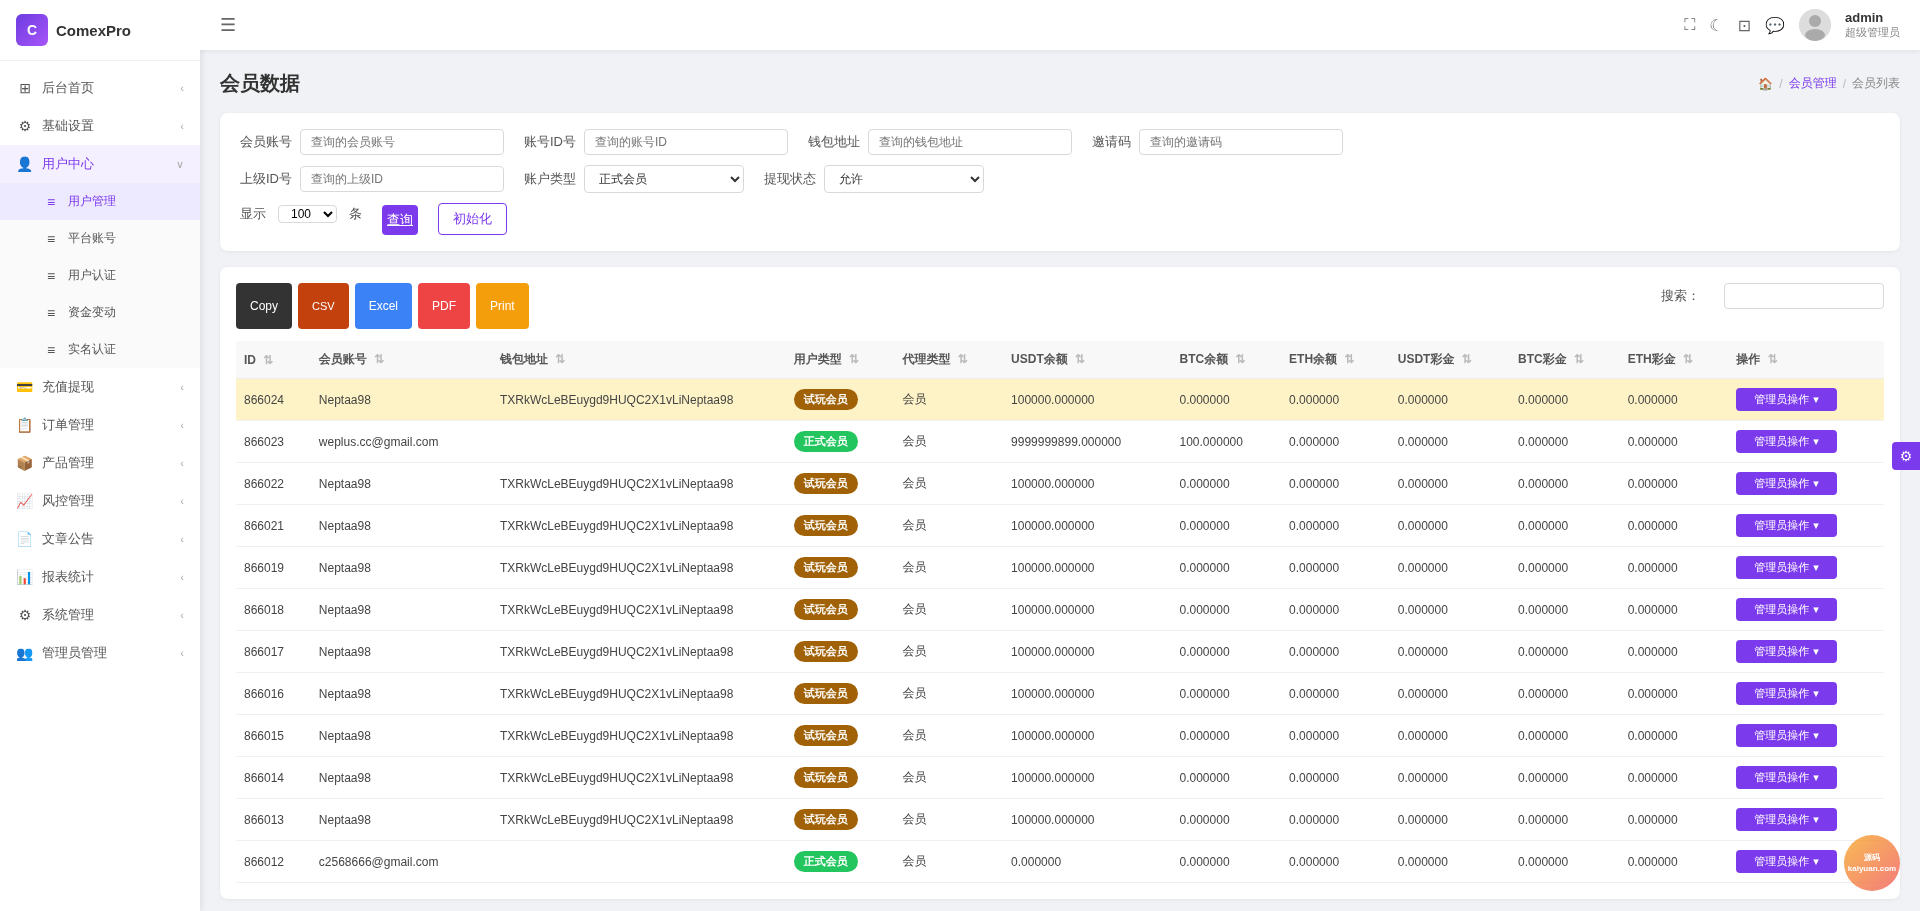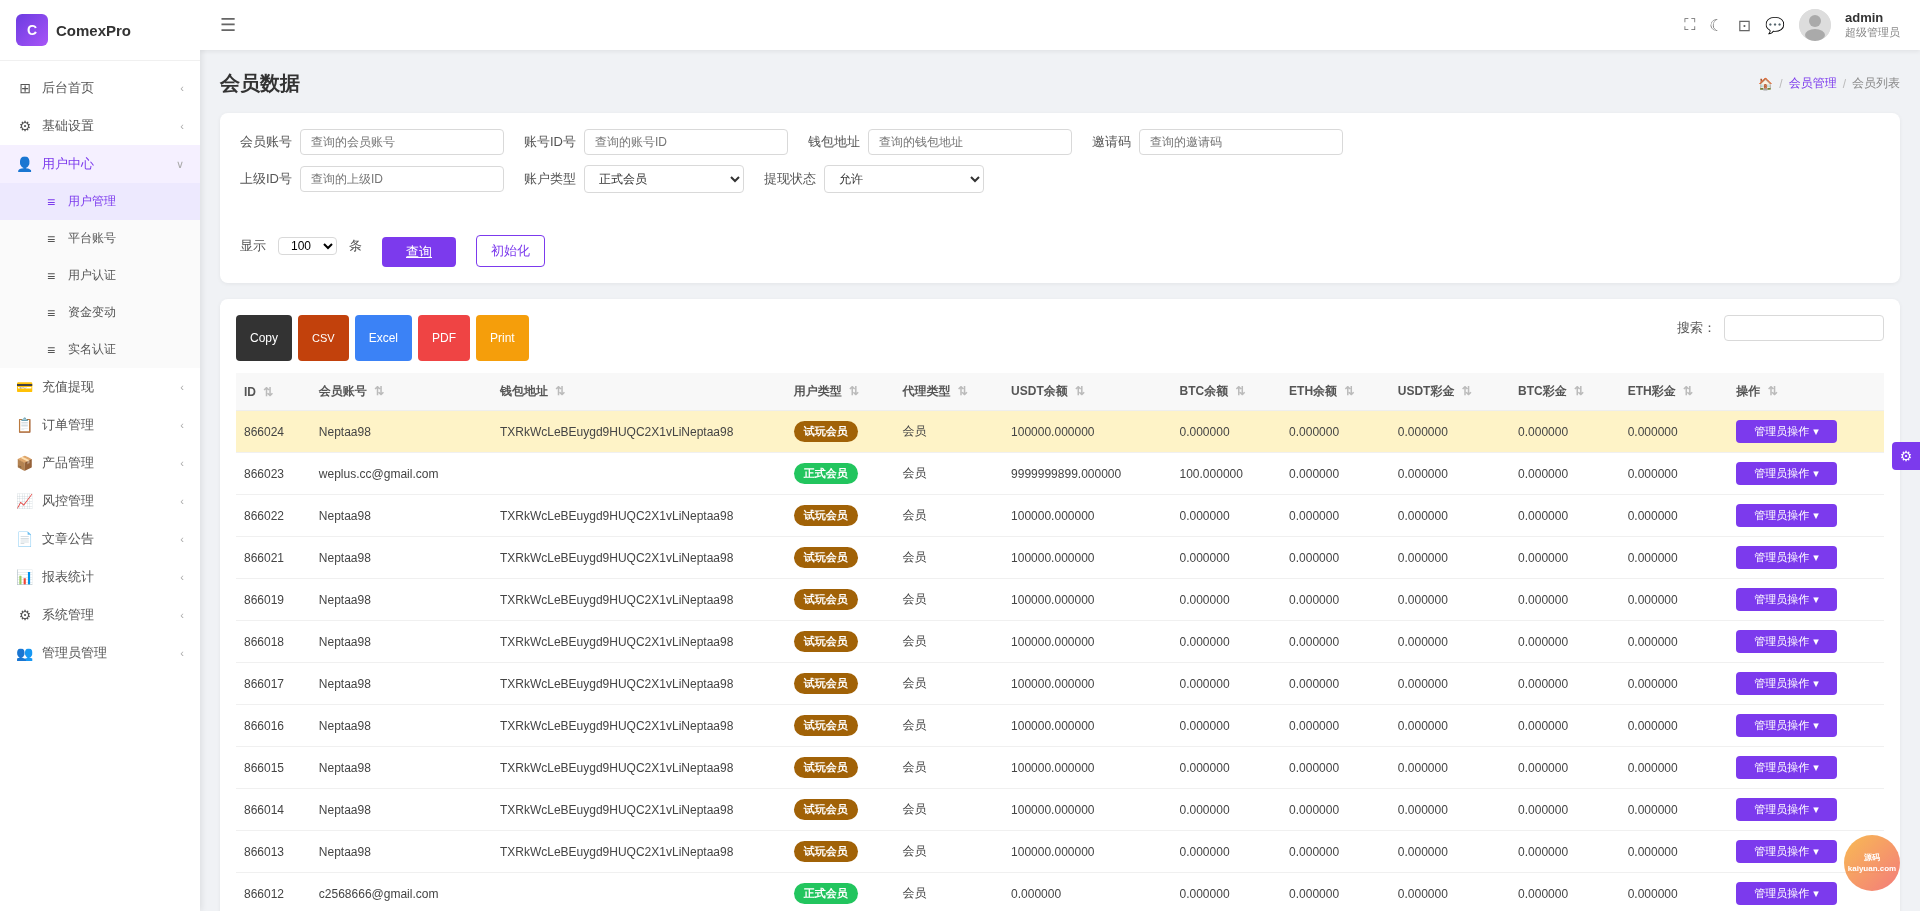--- a/index.html
+++ b/index.html
@@ -47,33 +47,33 @@
     .filter-row { display: flex; align-items: center; gap: 20px; margin-bottom: 10px; flex-wrap: wrap; }
     .filter-row:last-child { margin-bottom: 0; align-items: flex-end; }
     .filter-item { display: flex; align-items: center; gap: 8px; }
     .filter-label { font-size: 13px; color: #555; white-space: nowrap; }
     .filter-input { border: 1px solid #d9d9d9; border-radius: 4px; padding: 5px 10px; font-size: 12px; outline: none; color: #333; width: 204px; }
     .filter-select { border: 1px solid #d9d9d9; border-radius: 4px; padding: 5px 10px; font-size: 12px; outline: none; color: #333; background: #fff; width: 160px; cursor: pointer; }
     .display-row { display: flex; align-items: center; gap: 12px; margin-bottom: 12px; }
     .display-label { font-size: 13px; color: #555; }
     .display-select { border: 1px solid #d9d9d9; border-radius: 4px; padding: 0 8px; font-size: 12px; background: #fff; outline: none; }
     .display-unit { font-size: 13px; color: #555; }
-    .btn-query { background: #7c3aed; color: #fff; border: none; border-radius: 4px; padding: 6px 24px; font-size: 13px; cursor: pointer; text-decoration: underline; }
-    .btn-reset { background: transparent; color: #7c3aed; border: 1px solid #7c3aed; border-radius: 4px; padding: 6px 14px; font-size: 13px; cursor: pointer; margin-top: 32px; }
+    .btn-query { background: #7c3aed; color: #fff; border: none; border-radius: 4px; padding: 6px 5px; font-size: 13px; cursor: pointer; text-decoration: underline; }
+    .btn-reset { background: transparent; color: #7c3aed; border: 1px solid #7c3aed; border-radius: 4px; padding: 6px 14px; font-size: 13px; cursor: pointer; }
 
     
     .table-card { background: #fff; border-radius: 8px; padding: 16px; box-shadow: 0 1px 4px rgba(0,0,0,0.06); }
     .table-toolbar { display: flex; align-items: flex-start; justify-content: space-between; margin-bottom: 12px; }
     .table-buttons { display: flex; gap: 6px; }
     .btn-copy { background: #333; color: #fff; border: none; border-radius: 4px; padding: 5px 14px; font-size: 12px; cursor: pointer; }
     .btn-csv { background: #c2410c; color: #fff; border: none; border-radius: 4px; padding: 17px 14px; font-size: 11px; cursor: pointer; }
     .btn-excel { background: #3b82f6; color: #fff; border: none; border-radius: 4px; padding: 5px 14px; font-size: 12px; cursor: pointer; }
     .btn-pdf { background: #ef4444; color: #fff; border: none; border-radius: 4px; padding: 5px 14px; font-size: 12px; cursor: pointer; }
     .btn-print { background: #f59e0b; color: #fff; border: none; border-radius: 4px; padding: 5px 14px; font-size: 12px; cursor: pointer; }
-    .table-search { display: flex; align-items: center; gap: 8px; }
+    .table-search { display: flex; align-items: center; gap: 24px; }
     .table-search-label { font-size: 13px; color: #555; }
     .table-search-input { border: 1px solid #d9d9d9; border-radius: 4px; padding: 5px 10px; font-size: 12px; outline: none; width: 160px; }
 
     
     .data-table { width: 100%; border-collapse: collapse; font-size: 12px; }
     .data-table thead tr { background: #f8f8f8; }
     .data-table th { padding: 10px 8px; text-align: left; color: #555; font-weight: 600; border-bottom: 1px solid #eee; white-space: nowrap; }
     .data-table th .sort-icon { color: #bbb; margin-left: 4px; }
     .data-table td { padding: 9px 8px; border-bottom: 1px solid #f0f0f0; color: #444; white-space: nowrap; }
     .data-table tr.selected { background: #fef3c7; }

